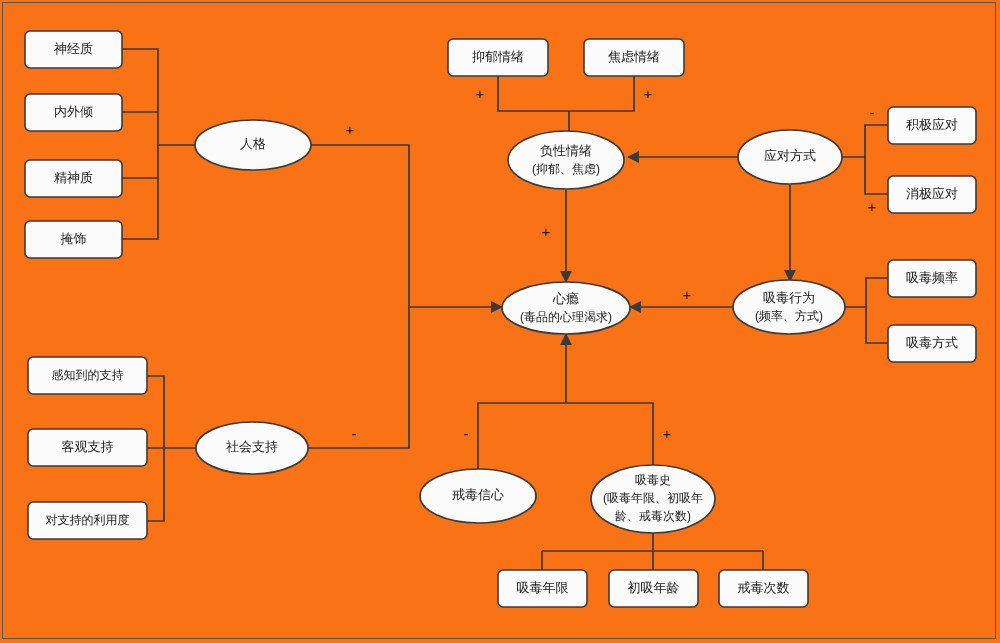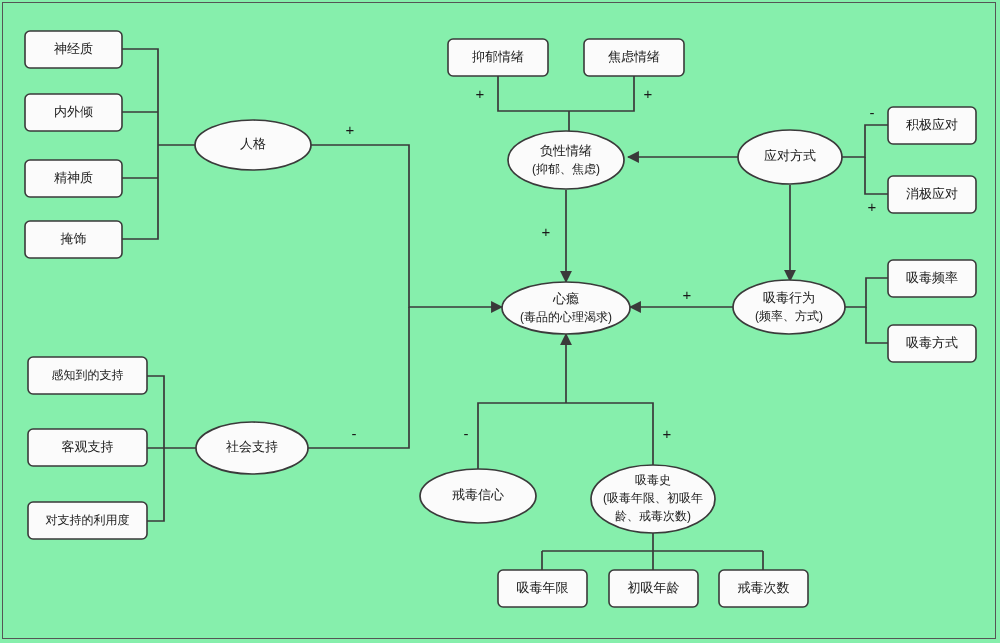--- a/index.html
+++ b/index.html
@@ -11,21 +11,21 @@
   body {
     width: 1000px;
     height: 643px;
     font-family: "Liberation Sans", "DejaVu Sans", sans-serif;
     overflow: hidden;
   }
   #canvas {
     position: relative;
     width: 1000px;
     height: 643px;
-    background: #86efac;
+    background: #f97316;
     box-sizing: border-box;
   }
   #canvas-border {
     position: absolute;
     left: 2px;
     top: 2px;
     width: 994px;
     height: 637px;
     box-sizing: border-box;
     border: 1px solid #555;

